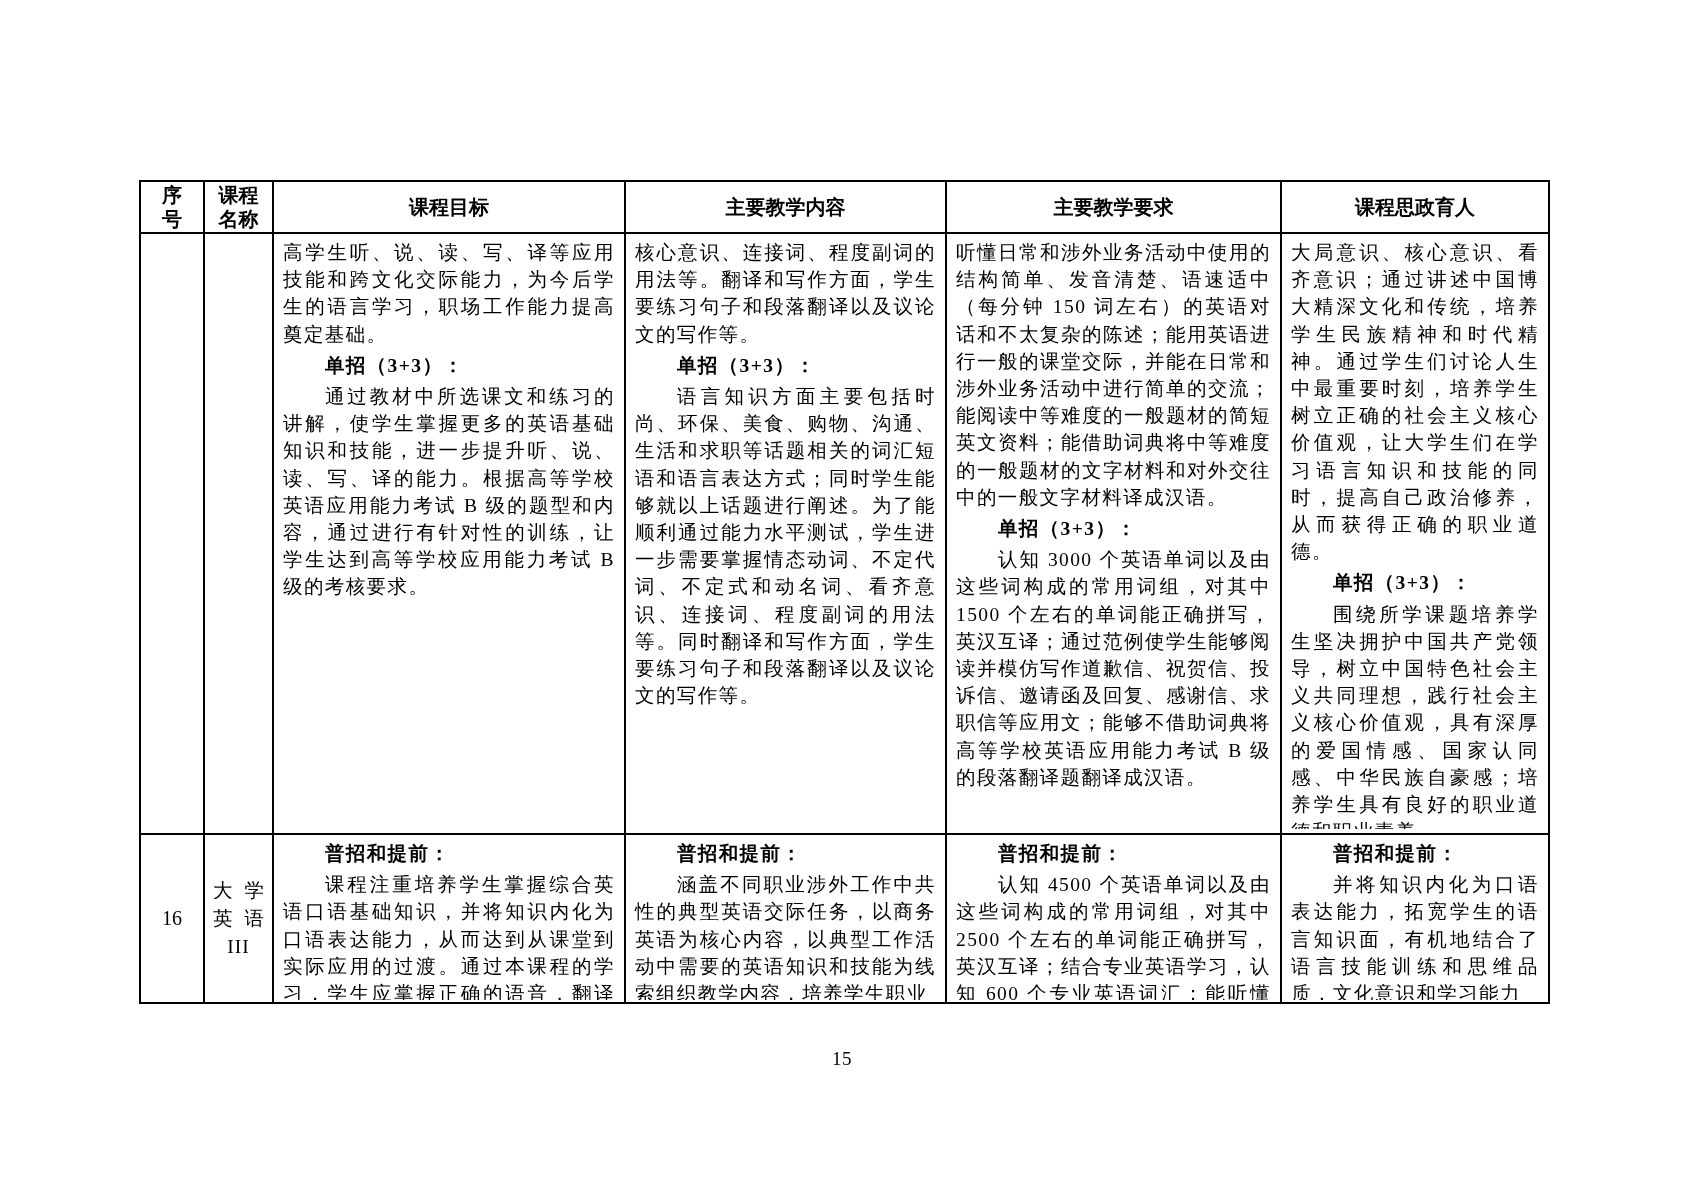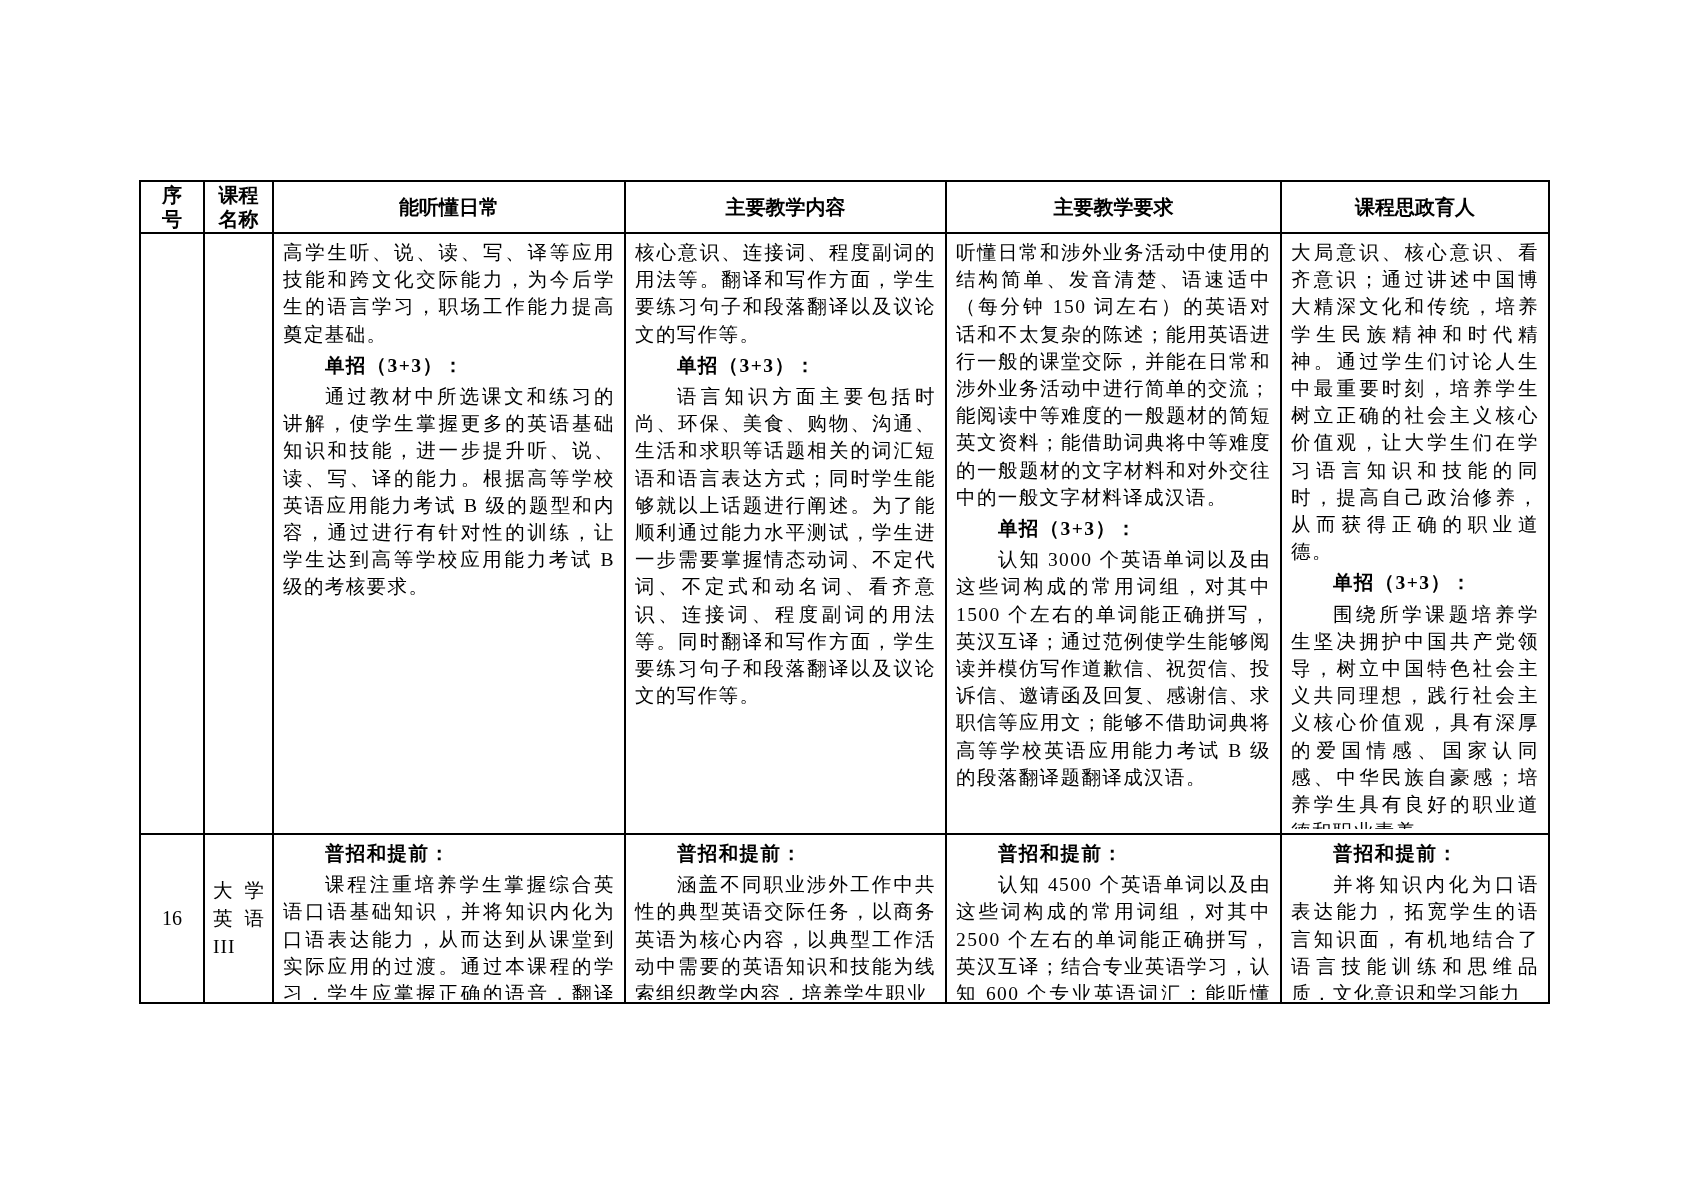--- a/index.html
+++ b/index.html
@@ -52,21 +52,21 @@
     font-weight: normal;
     font-size: 20px;
     letter-spacing: 0;
   }
   .vname {
     font-size: 19.5px;
     line-height: 28px;
     padding: 0 3px;
   }
   .vname-line { text-align: justify; text-align-last: justify; }
-  .vname-last { text-align: left; letter-spacing: 1px; }
+  .vname-last { text-align: center; letter-spacing: 1px; }
   .footer-pagenum {
     position: absolute;
     top: 1048px;
     left: 0;
     width: 100%;
     text-align: center;
     font-size: 19px;
     letter-spacing: 0.5px;
   }
 </style>
@@ -88,21 +88,21 @@
     <tbody>
         <tr style="height:52px">
       <th>
         <div>序</div>
         <div>号</div>
       </th>
       <th>
         <div>课程</div>
         <div>名称</div>
       </th>
-      <th>能听懂日常</th>
+      <th>课程目标</th>
       <th>主要教学内容</th>
       <th>主要教学要求</th>
       <th>课程思政育人</th>
     </tr>
 
     <tr style="height:601px">
       <td class="center-cell">
         <div class="seq-num"></div>
       </td>
       <td class="center-cell"></td>
@@ -168,14 +168,15 @@
       <td>
         <div class="cellbox h-row2">
           <p class="p-subhead">普招和提前：</p>
           <p class="p-indent">并将知识内化为口语表达能力，拓宽学生的语言知识面，有机地结合了语言技能训练和思维品质，文化意识和学习能力</p>
         </div>
       </td>
     </tr>
   </tbody>
     </table>
 
+  <div class="footer-pagenum">15</div>
 
 </div>
 
 </body></html>

